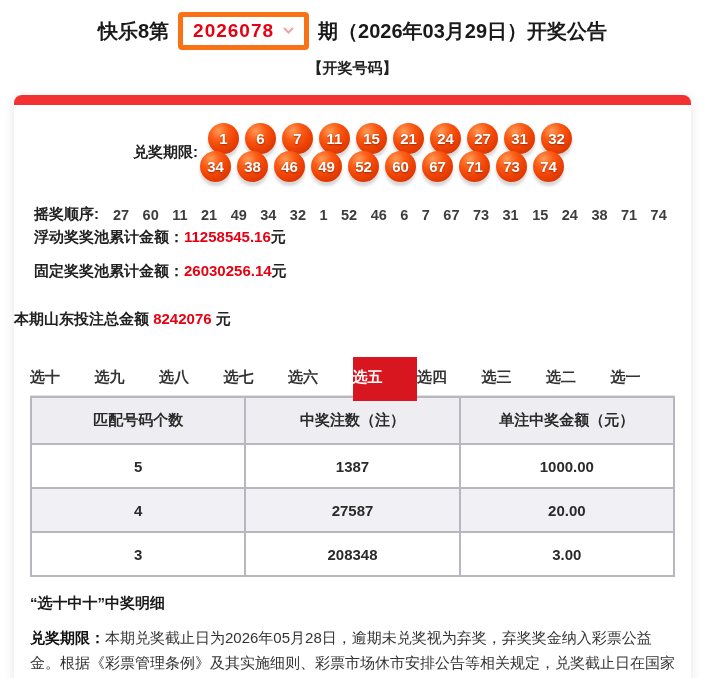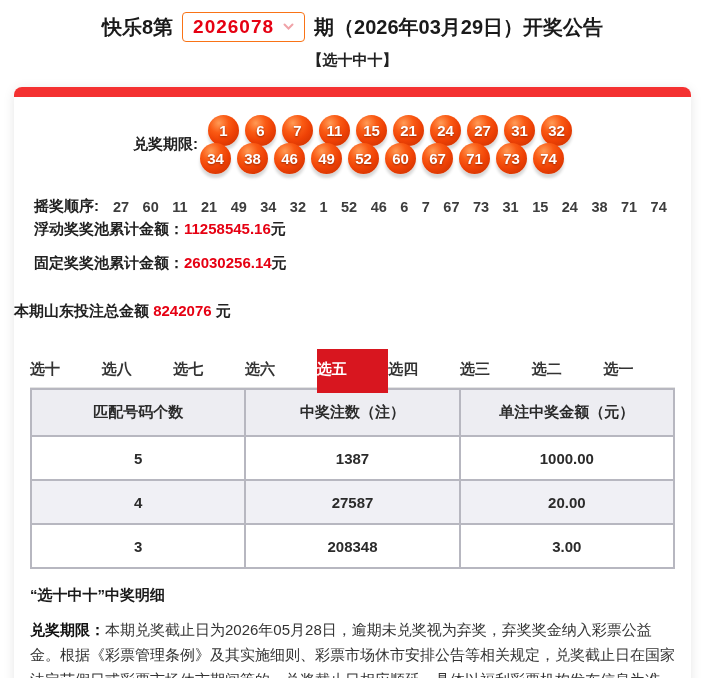--- a/index.html
+++ b/index.html
@@ -3,21 +3,21 @@
 <meta charset="utf-8">
 <style>
   * { margin:0; padding:0; box-sizing:border-box; }
   html,body { width:705px; height:678px; background:#fff; overflow:hidden;
     font-family:"Liberation Sans","DejaVu Sans",sans-serif; }
   
   .header { padding-top:12px; text-align:center; }
   .title-row { display:flex; align-items:center; justify-content:center; gap:9px; }
   .title-txt { font-size:20px; font-weight:bold; color:#1a1a1a; }
   .period-select { display:inline-flex; align-items:center; gap:9px;
-    border:1px solid #f97316; border-radius:4px; padding:3px 10px; background:#fff; cursor:pointer; }
+    border:5px solid #f97316; border-radius:4px; padding:3px 10px; background:#fff; cursor:pointer; }
   .period-select .num { color:#e60012; font-size:19px; font-weight:bold; letter-spacing:1px; }
   .subtitle { margin-top:9px; font-size:15px; font-weight:bold; color:#222; }
   
   .card { margin:17px 14px 0 14px; background:#fff; border-radius:8px 8px 0 0;
     box-shadow:0 2px 12px rgba(0,0,0,.10); padding-bottom:0; }
   .card-topbar { height:10px; background:#f43131; border-radius:8px 8px 0 0; }
   
   .draw-section { display:flex; align-items:center; justify-content:center; padding-top:18px; }
   .draw-label { font-size:15px; font-weight:bold; color:#222; margin-right:10px; }
   .ball-row { display:flex; gap:6px; }
@@ -67,21 +67,21 @@
   <div class="title-row">
     <span class="title-txt">快乐8第</span>
     <span class="period-select">
       <span class="num">2026078</span>
       <svg width="11" height="8" viewBox="0 0 11 8">
           <path d="M1.5 1.5l4 4 4-4" stroke="#f0a3a8" stroke-width="2" fill="none" stroke-linecap="round"></path>
         </svg>
     </span>
     <span class="title-txt">期（2026年03月29日）开奖公告</span>
   </div>
-  <div class="subtitle">【选十中十】</div>
+  <div class="subtitle">【开奖号码】</div>
 </div>
 
 <div class="card">
   <div class="card-topbar"></div>
 
   <div class="draw-section">
     <span class="draw-label">兑奖期限:</span>
     <div>
       <div class="ball-row">
 
@@ -152,20 +152,21 @@
 
   <div class="total-line">
     <span>本期山东投注总金额</span>
     <span class="val">8242076</span>
     <span>元</span>
   </div>
 
   <div class="tabs">
 
   <div class="tab">选十</div>
+      <div class="tab">选九</div>
       <div class="tab">选八</div>
       <div class="tab">选七</div>
       <div class="tab">选六</div>
       <div class="tab active">选五</div>
       <div class="tab">选四</div>
       <div class="tab">选三</div>
       <div class="tab">选二</div>
       <div class="tab">选一</div>
     </div>
 

